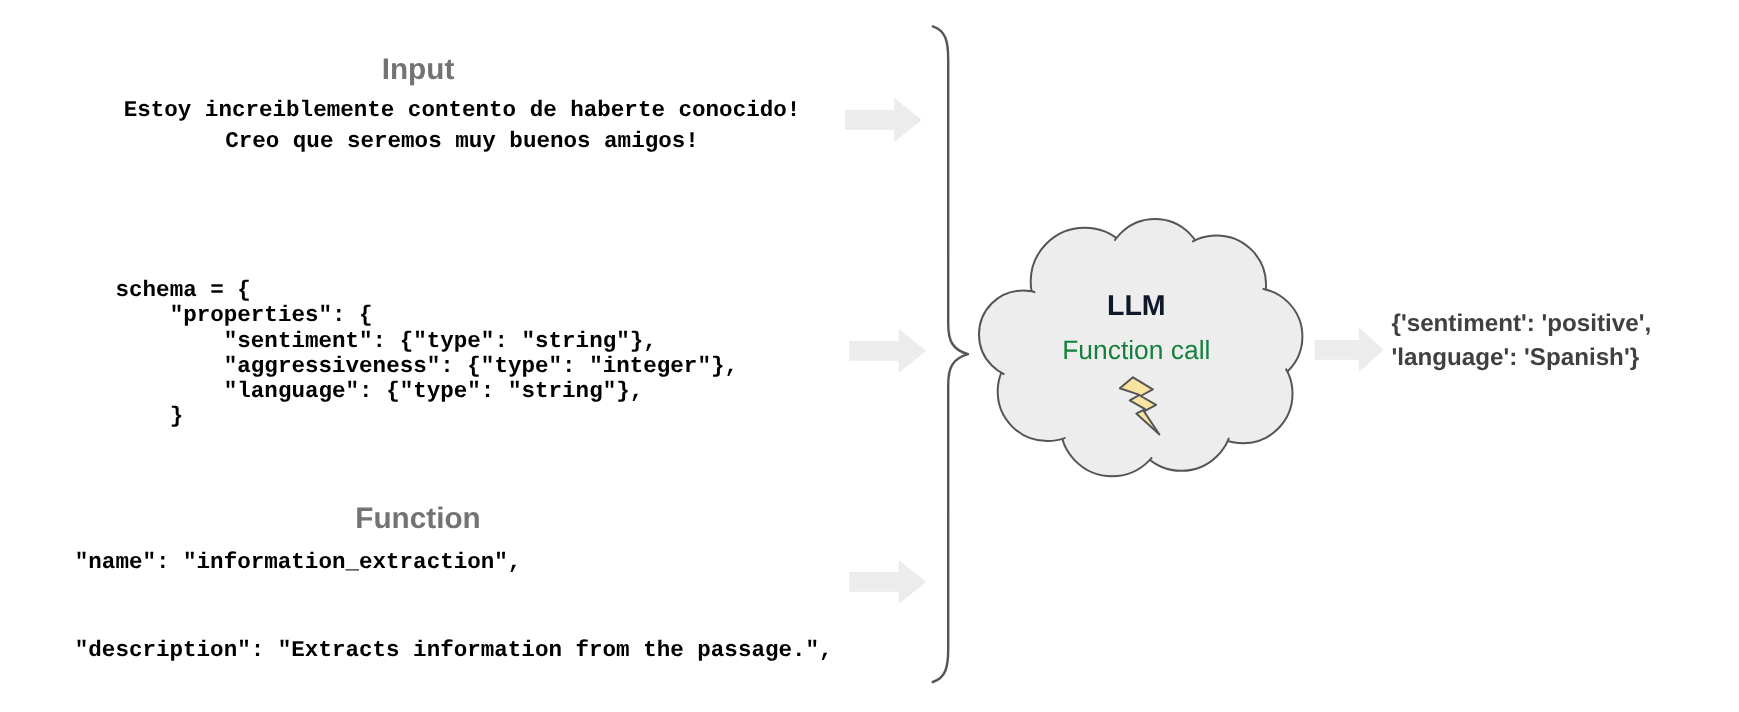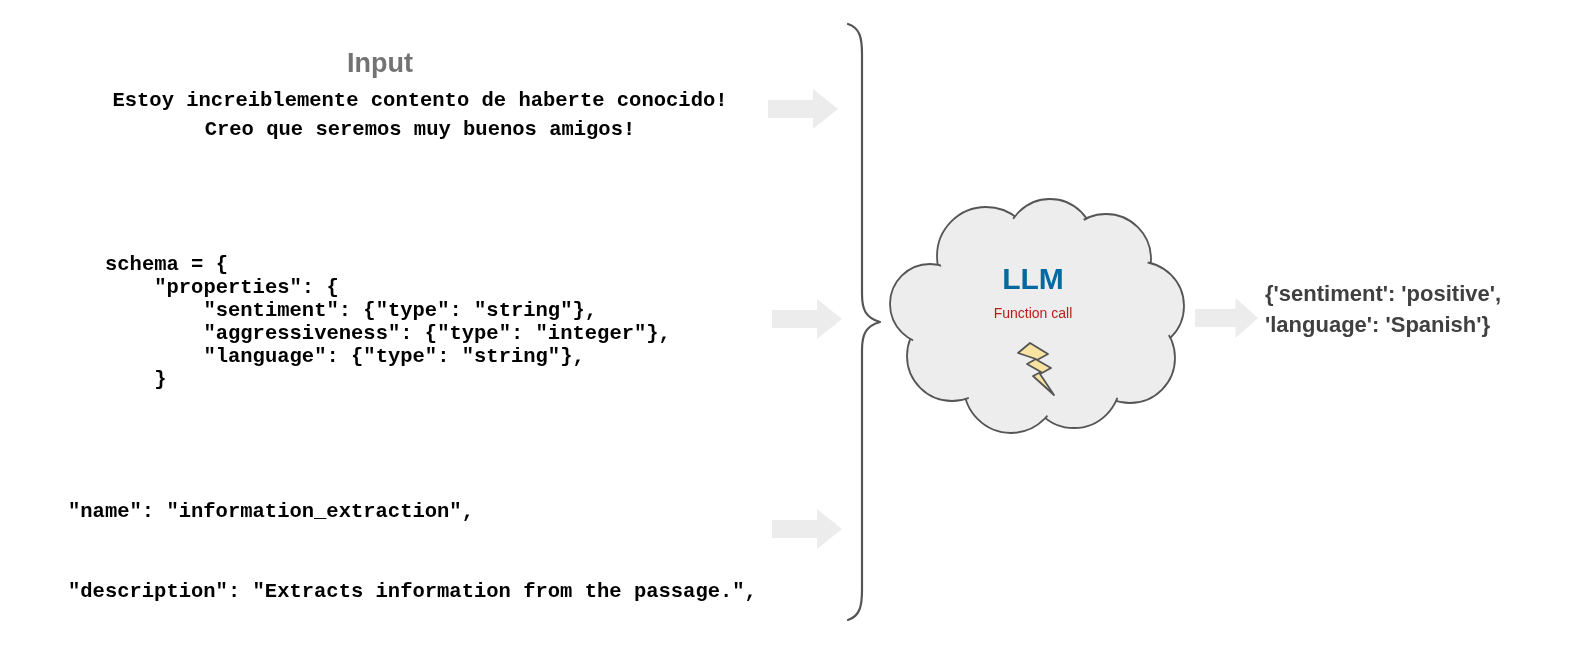--- a/index.html
+++ b/index.html
@@ -89,33 +89,33 @@
   #cloud svg { display: block; width: 100%; height: 100%; }
 
   #llm-label {
     position: absolute;
     left: 878px;
     top: 262px;
     width: 310px;
     text-align: center;
     font-family: "Liberation Sans", sans-serif;
     font-weight: bold;
-    font-size: 30px;
-    color: #0369a1;
+    font-size: 26px;
+    color: #0f172a;
   }
   #function-call-label {
     position: absolute;
     left: 878px;
     top: 305px;
     width: 310px;
     text-align: center;
     font-family: "Liberation Sans", sans-serif;
     font-weight: normal;
-    font-size: 14px;
-    color: #b91c1c;
+    font-size: 24px;
+    color: #15803d;
   }
   #bolt {
     position: absolute;
     left: 1013px;
     top: 341px;
     width: 50px;
     height: 56px;
   }
   #bolt svg { display: block; width: 100%; height: 100%; }
 
@@ -144,20 +144,21 @@
 Creo que seremos muy buenos amigos!</div>
 
 
   <div class="mono-block" id="schema-text">schema = {
     "properties": {
         "sentiment": {"type": "string"},
         "aggressiveness": {"type": "integer"},
         "language": {"type": "string"},
     }</div>
 
+  <div class="section-title" style="left:0px; top:456px; width:760px;">Function</div>
 
   <div class="mono-block" id="function-text">"name": "information_extraction",
 
 "description": "Extracts information from the passage.",
 
 "parameters": {schema}</div>
 
   <div class="block-arrow" style="left:768px; top:89px;">
     <svg viewBox="0 0 70 40" preserveAspectRatio="none">
       <polygon class="arr" points="0,11 45,11 45,0 70,20 45,40 45,29 0,29"></polygon>

